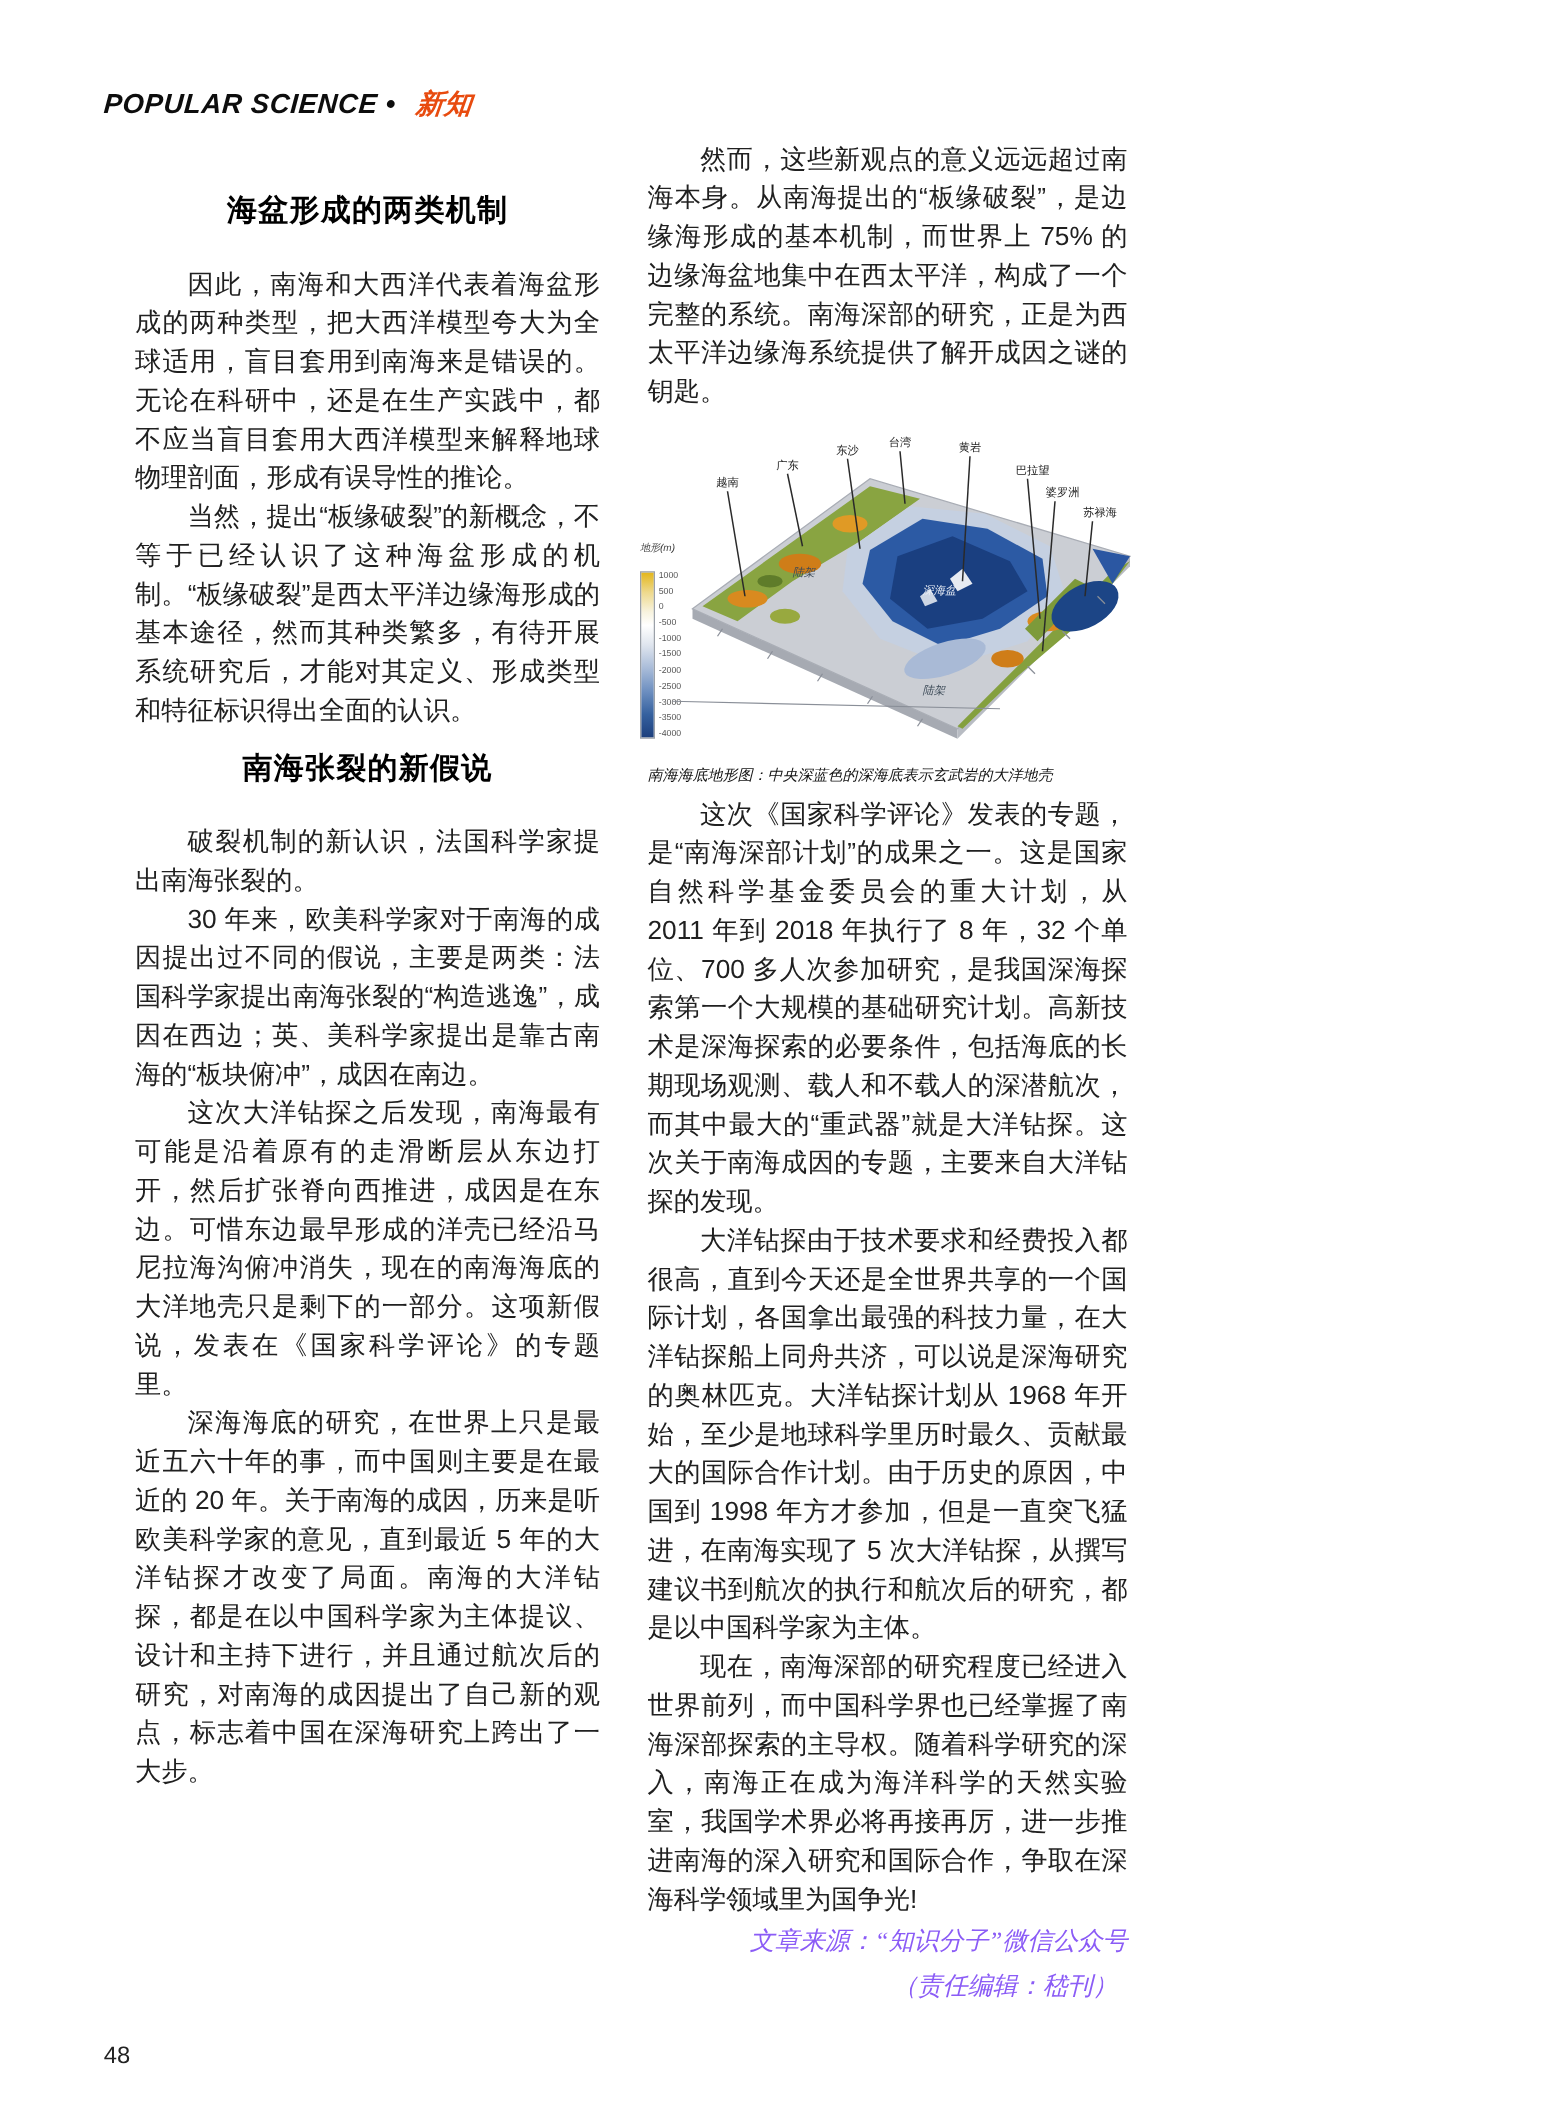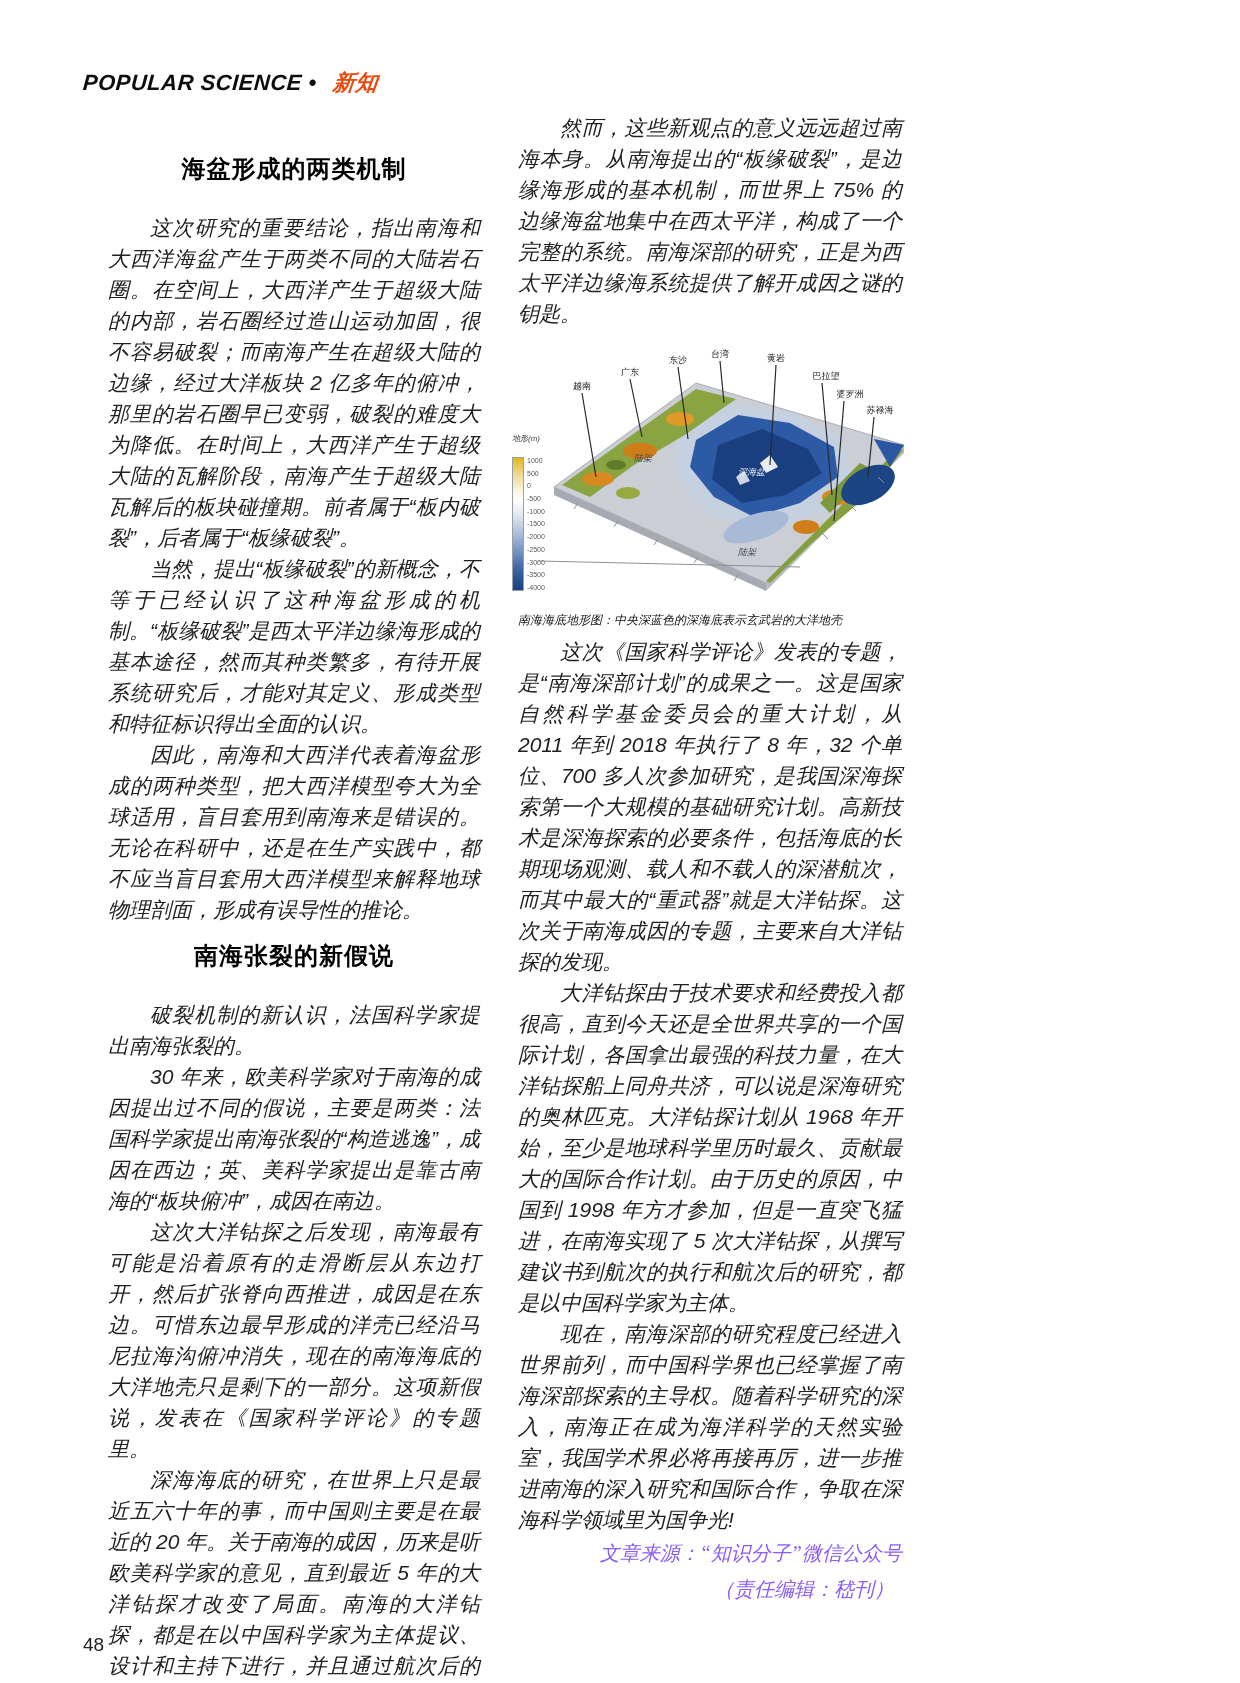--- a/index.html
+++ b/index.html
@@ -10,21 +10,21 @@
   }
   
   .mag-header{position:absolute;left:83px;top:68px;font-style:italic;font-weight:bold;
     font-size:22px;letter-spacing:0.5px;white-space:nowrap;}
   .brand{color:#0d0d0d;transform:skewX(-4deg);display:inline-block;}
   .brand-cn{color:#e84b0f;margin-left:10px;display:inline-block;transform:skewX(-6deg);}
   
   .col{position:absolute;text-align:justify;font-size:21px;line-height:31px;color:#202020;}
   .col-left{left:108px;top:138px;width:372px;}
   .col-right{left:518px;top:112px;width:384px;}
-  .col p{margin:0;text-indent:2em;font-style:italic;}
+  .col p{margin:0;text-indent:2em;}
   h2.sec{font-size:24px;font-weight:bold;color:#000;margin:16px 0 28px 0;
     text-align:center;letter-spacing:1px;line-height:1.25;text-indent:0;}
   .sec-gap{margin-top:40px;}
   
   .figure-wrap{position:relative;width:400px;height:252px;margin:16px 0 8px -6px;}
   .map-svg{position:absolute;left:26px;top:0;}
   .colorbar{position:absolute;left:0;top:78px;width:46px;}
   .cb-label{font-size:8px;color:#444;margin-bottom:3px;font-style:italic;}
   .cb-row{display:flex;align-items:stretch;}
   .cb-bar{width:10px;height:132px;border:1px solid #9aa0a8;
@@ -51,23 +51,22 @@
 </head>
 <body>
 
 <div class="mag-header">
   <span class="brand">POPULAR SCIENCE •</span>
   <span class="brand-cn">新知</span>
 </div>
 
 <div class="col col-left">
   <h2 class="sec">海盆形成的两类机制</h2>
-  <p>这次研究的重要结论，指出南海和大西洋海盆产生于两类不同的大陆岩石圈。在空间上，大西洋产生于超级大陆的内部，岩石圈经过造山运动加固，很不容易破裂；而南海产生在超级大陆的边缘，经过大洋板块 2 亿多年的俯冲，那里的岩石圈早已变弱，破裂的难度大为降低。在时间上，大西洋产生于超级大陆的瓦解阶段，南海产生于超级大陆瓦解后的板块碰撞期。前者属于“板内破裂”，后者属于“板缘破裂”。</p>
+  <p>因此，南海和大西洋代表着海盆形成的两种类型，把大西洋模型夸大为全球适用，盲目套用到南海来是错误的。无论在科研中，还是在生产实践中，都不应当盲目套用大西洋模型来解释地球物理剖面，形成有误导性的推论。</p>
   <p>当然，提出“板缘破裂”的新概念，不等于已经认识了这种海盆形成的机制。“板缘破裂”是西太平洋边缘海形成的基本途径，然而其种类繁多，有待开展系统研究后，才能对其定义、形成类型和特征标识得出全面的认识。</p>
-  <p>因此，南海和大西洋代表着海盆形成的两种类型，把大西洋模型夸大为全球适用，盲目套用到南海来是错误的。无论在科研中，还是在生产实践中，都不应当盲目套用大西洋模型来解释地球物理剖面，形成有误导性的推论。</p>
 
   <h2 class="sec sec-gap">南海张裂的新假说</h2>
   <p>破裂机制的新认识，法国科学家提出南海张裂的。</p>
   <p>30 年来，欧美科学家对于南海的成因提出过不同的假说，主要是两类：法国科学家提出南海张裂的“构造逃逸”，成因在西边；英、美科学家提出是靠古南海的“板块俯冲”，成因在南边。</p>
   <p>这次大洋钻探之后发现，南海最有可能是沿着原有的走滑断层从东边打开，然后扩张脊向西推进，成因是在东边。可惜东边最早形成的洋壳已经沿马尼拉海沟俯冲消失，现在的南海海底的大洋地壳只是剩下的一部分。这项新假说，发表在《国家科学评论》的专题里。</p>
   <p>深海海底的研究，在世界上只是最近五六十年的事，而中国则主要是在最近的 20 年。关于南海的成因，历来是听欧美科学家的意见，直到最近 5 年的大洋钻探才改变了局面。南海的大洋钻探，都是在以中国科学家为主体提议、设计和主持下进行，并且通过航次后的研究，对南海的成因提出了自己新的观点，标志着中国在深海研究上跨出了一大步。</p>
 </div>
 
 <div class="col col-right">
   <p>然而，这些新观点的意义远远超过南海本身。从南海提出的“板缘破裂”，是边缘海形成的基本机制，而世界上 75% 的边缘海盆地集中在西太平洋，构成了一个完整的系统。南海深部的研究，正是为西太平洋边缘海系统提供了解开成因之谜的钥匙。</p>

